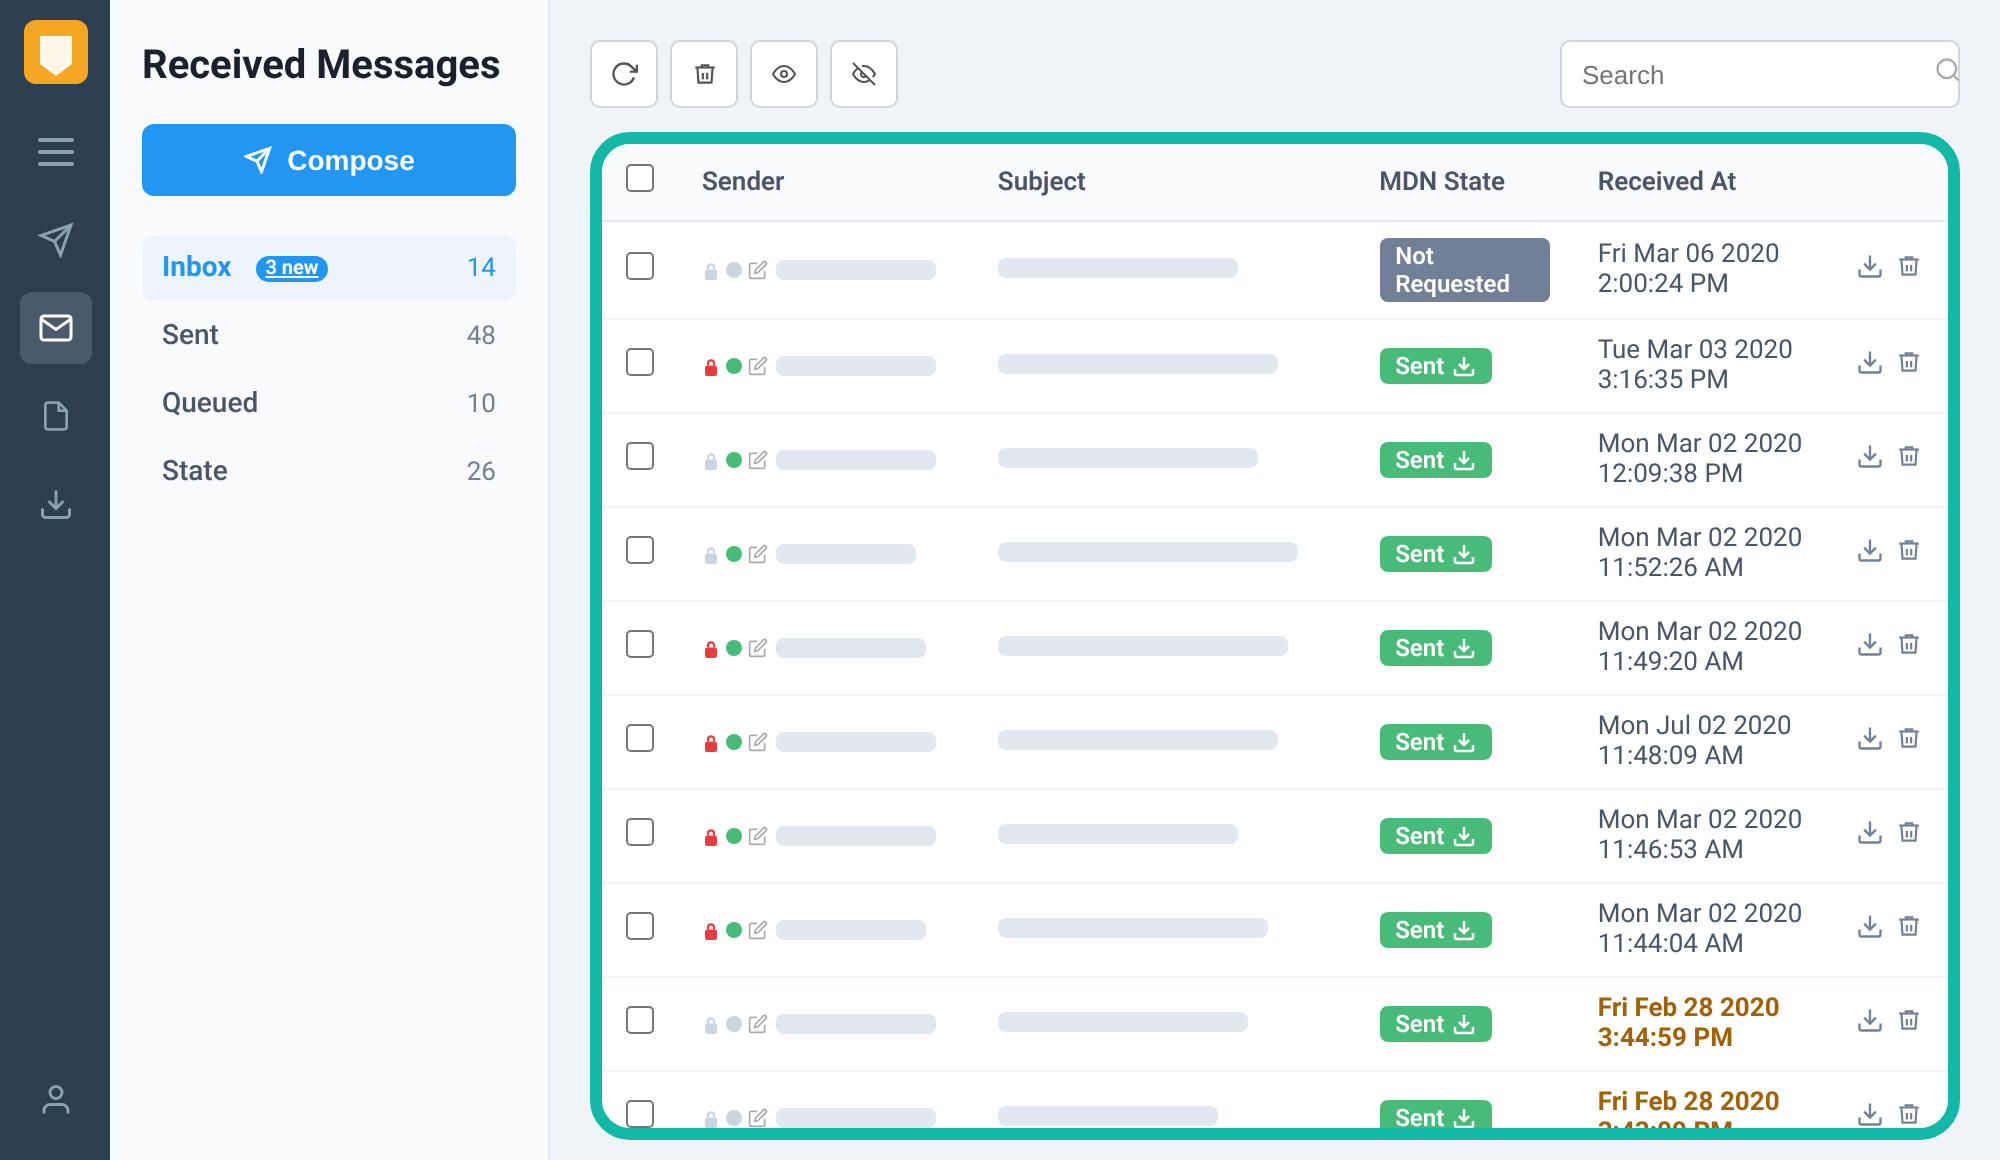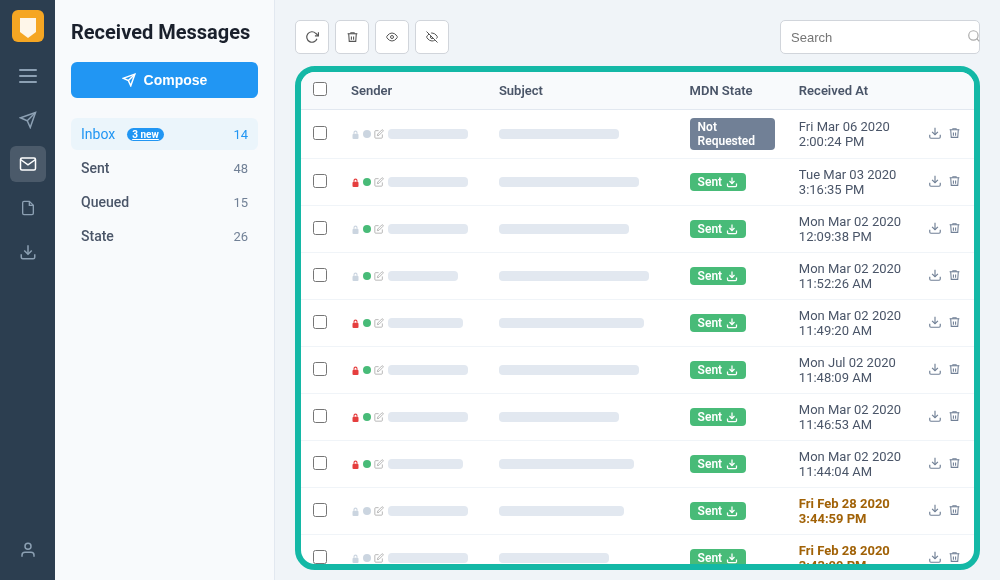--- a/index.html
+++ b/index.html
@@ -95,21 +95,21 @@
       background: #ebf5fb;
     }
     .nav-item .nav-left {
       display: flex;
       align-items: center;
       gap: 8px;
     }
     .nav-item .nav-label {
       font-weight: 500;
     }
-    .nav-item.active .nav-label { color: #2196f3; font-weight: 400; }
+    .nav-item.active .nav-label { color: #2196f3; font-weight: 700; }
     .nav-badge {
       background: #2196f3;
       color: white;
       font-size: 10px;
       font-weight: 700;
       padding: 1px 5px;
       border-radius: 10px;
       margin-left: 4px;
       text-decoration: underline;
     }
@@ -362,21 +362,21 @@
       <span class="nav-label">Sent</span>
 
     </div>
     <span class="nav-count">48</span>
   </div>
       <div class="nav-item">
     <div class="nav-left">
       <span class="nav-label">Queued</span>
 
     </div>
-    <span class="nav-count">15</span>
+    <span class="nav-count">10</span>
   </div>
       <div class="nav-item">
     <div class="nav-left">
       <span class="nav-label">State</span>
 
     </div>
     <span class="nav-count">26</span>
   </div>
     </div>
 </div>

